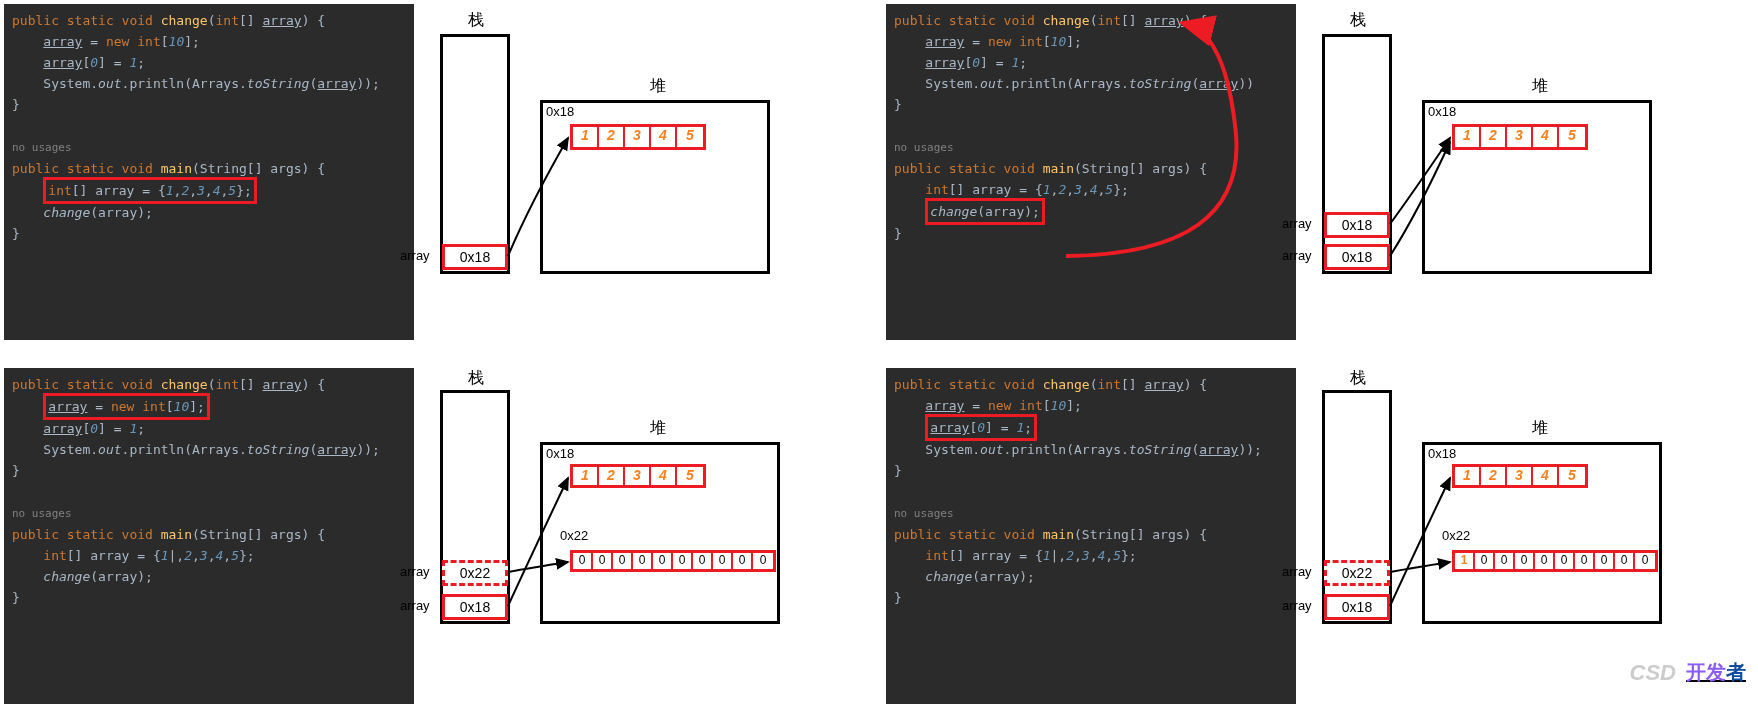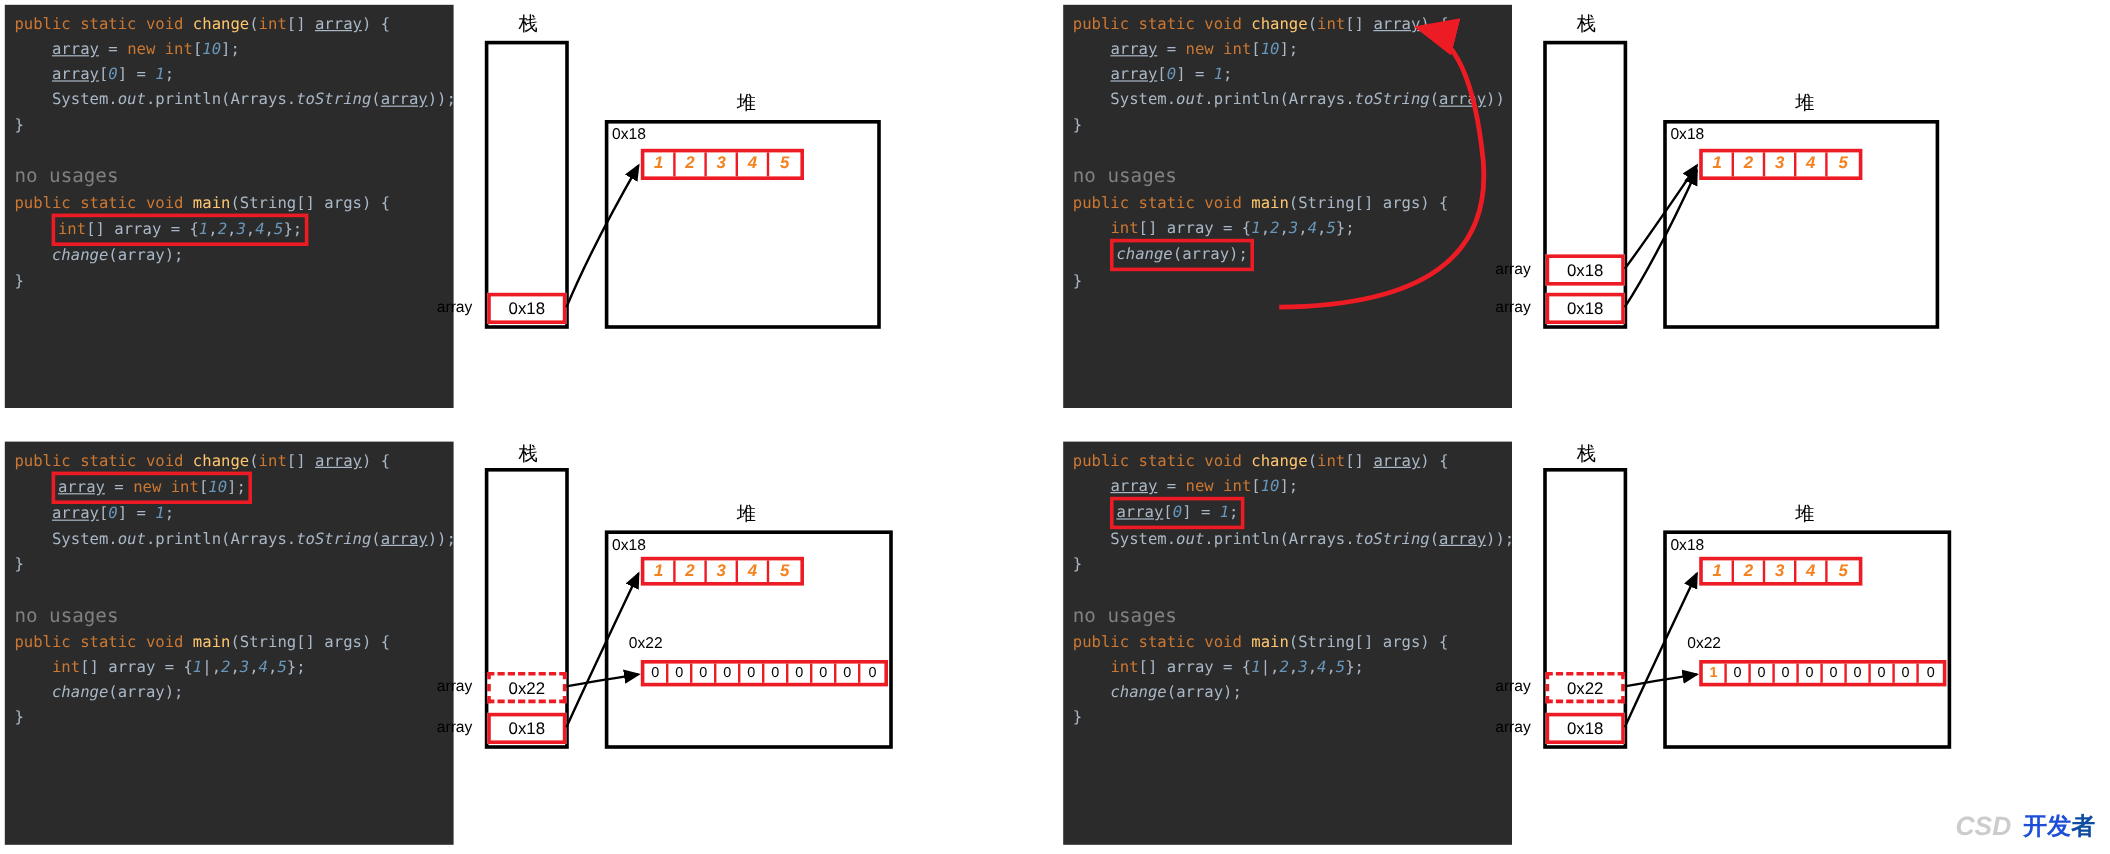--- a/index.html
+++ b/index.html
@@ -16,31 +16,31 @@
     grid-template-rows: 1fr 1fr;
     gap: 28px 14px;
     width: 1750px;
     height: 700px;
   }
   .panel { display: flex; gap: 6px; position: relative; }
   .code-box {
     background: #2b2b2b;
     color: #a9b7c6;
     padding: 6px 8px;
-    width: 374px;
+    width: 410px;
     position: relative;
     line-height: 21px;
     white-space: pre;
   }
   .kw { color: #cc7832; }
   .fn { color: #ffc66d; }
   .str { color: #6897bb; font-style: italic; }
   .it { font-style: italic; color: #a9b7c6; }
   .ul { text-decoration: underline; }
-  .gr { color: #808080; font-size: 16px; }
+  .gr { color: #808080; font-size: 11px; }
   .red-box { border: 3px solid #ed1c24; display: inline-block; padding: 0 2px; margin: -2px 0; }
 
   .diagram {
     position: relative;
     width: 420px;
     height: 280px;
   }
   .label-txt {
     position: absolute;
     font-family: sans-serif;
@@ -85,26 +85,27 @@
     font-style: italic;
   }
   .array-strip .ac:last-child { border-right: none; }
   .array-strip.zeros .ac { color: #000; width: 20px; font-style: normal; font-weight: normal; font-size: 12px; }
   .addr-txt { position: absolute; font-family: sans-serif; font-size: 13px; color: #000; }
   .side-label { position: absolute; font-family: sans-serif; font-size: 13px; color: #000; }
   svg.arrows { position: absolute; top: 0; left: 0; pointer-events: none; }
   .watermark {
     position: absolute;
     right: 8px;
-    bottom: 2px;
+    bottom: 18px;
     font-family: sans-serif;
     font-size: 20px;
     font-weight: bold;
-  }
-  .watermark .wm1 { color: #1d4ed8; }
+    text-decoration: underline;
+  }
+  .watermark .wm1 { color: #8b5cf6; }
   .watermark .wm2 { color: #0d4ca0; }
   .watermark .csd { position: absolute; right: 70px; bottom: 0; color: #ccc; font-size: 22px; font-style: italic; }
 </style>
 </head>
 <body>
 
 <div class="grid">
 
   <div class="panel">
     <div class="code-box"><span class="kw">public static void</span> <span class="fn">change</span>(<span class="kw">int</span>[] <span class="ul">array</span>) {

